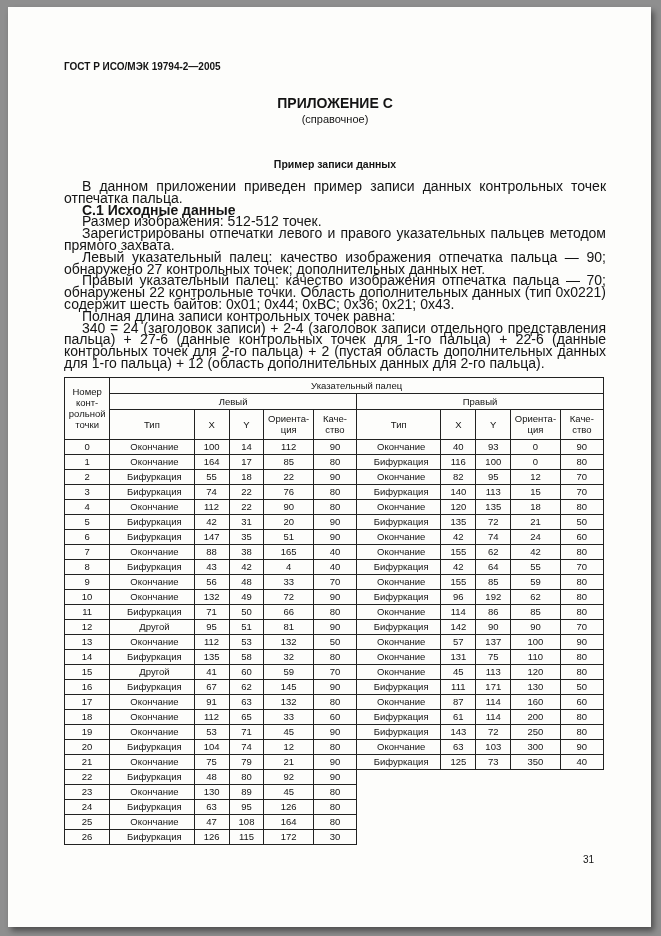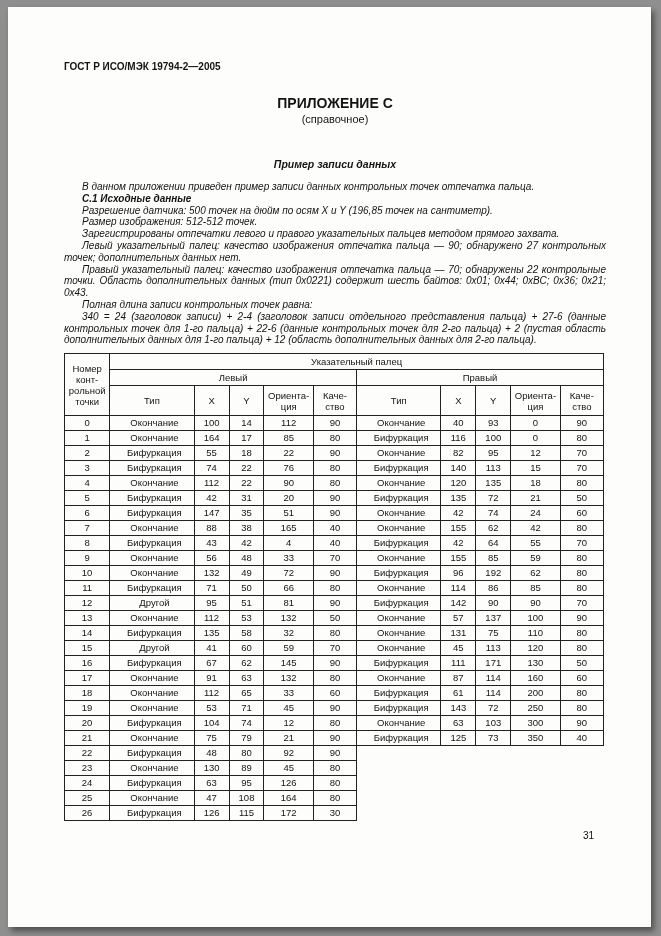--- a/index.html
+++ b/index.html
@@ -33,28 +33,26 @@
   .appendix-sub {
     text-align: center;
     font-size: 11px;
     margin-top: 2px;
   }
   .section-title {
     text-align: center;
     font-weight: bold;
     font-size: 10.5px;
     margin-top: 33px;
-    font-style: italic;
   }
   .body-text p {
-    font-size: 10px;
+    font-size: 14px;
     line-height: 11.8px;
     text-align: justify;
     text-indent: 18px;
-    font-style: italic;
   }
   .body-text { margin-top: 11px; }
   .bold-head { font-weight: bold; }
   table {
     border-collapse: collapse;
     margin-top: 7px;
     width: 540px;
     table-layout: fixed;
   }
   col.c-num { width: 44px; }
@@ -100,21 +98,20 @@
   <div class="doc-header">ГОСТ Р ИСО/МЭК 19794-2—2005</div>
 
   <div class="appendix-title">ПРИЛОЖЕНИЕ С</div>
   <div class="appendix-sub">(справочное)</div>
 
   <div class="section-title">Пример записи данных</div>
 
   <div class="body-text">
     <p>В данном приложении приведен пример записи данных контрольных точек отпечатка пальца.</p>
     <p class="bold-head">С.1 Исходные данные</p>
-    <p>Разрешение датчика: 500 точек на дюйм по осям X и Y (196,85 точек на сантиметр).</p>
     <p>Размер изображения: 512-512 точек.</p>
     <p>Зарегистрированы отпечатки левого и правого указательных пальцев методом прямого захвата.</p>
     <p>Левый указательный палец: качество изображения отпечатка пальца — 90; обнаружено 27 контрольных точек; дополнительных данных нет.</p>
     <p>Правый указательный палец: качество изображения отпечатка пальца — 70; обнаружены 22 контрольные точки. Область дополнительных данных (тип 0x0221) содержит шесть байтов: 0x01; 0x44; 0xВС; 0x36; 0x21; 0x43.</p>
     <p>Полная длина записи контрольных точек равна:</p>
     <p>340 = 24 (заголовок записи) + 2-4 (заголовок записи отдельного представления пальца) + 27-6 (данные контрольных точек для 1-го пальца) + 22-6 (данные контрольных точек для 2-го пальца) + 2 (пустая область дополнительных данных для 1-го пальца) + 12 (область дополнительных данных для 2-го пальца).</p>
   </div>
 
   <table>
     <colgroup>

